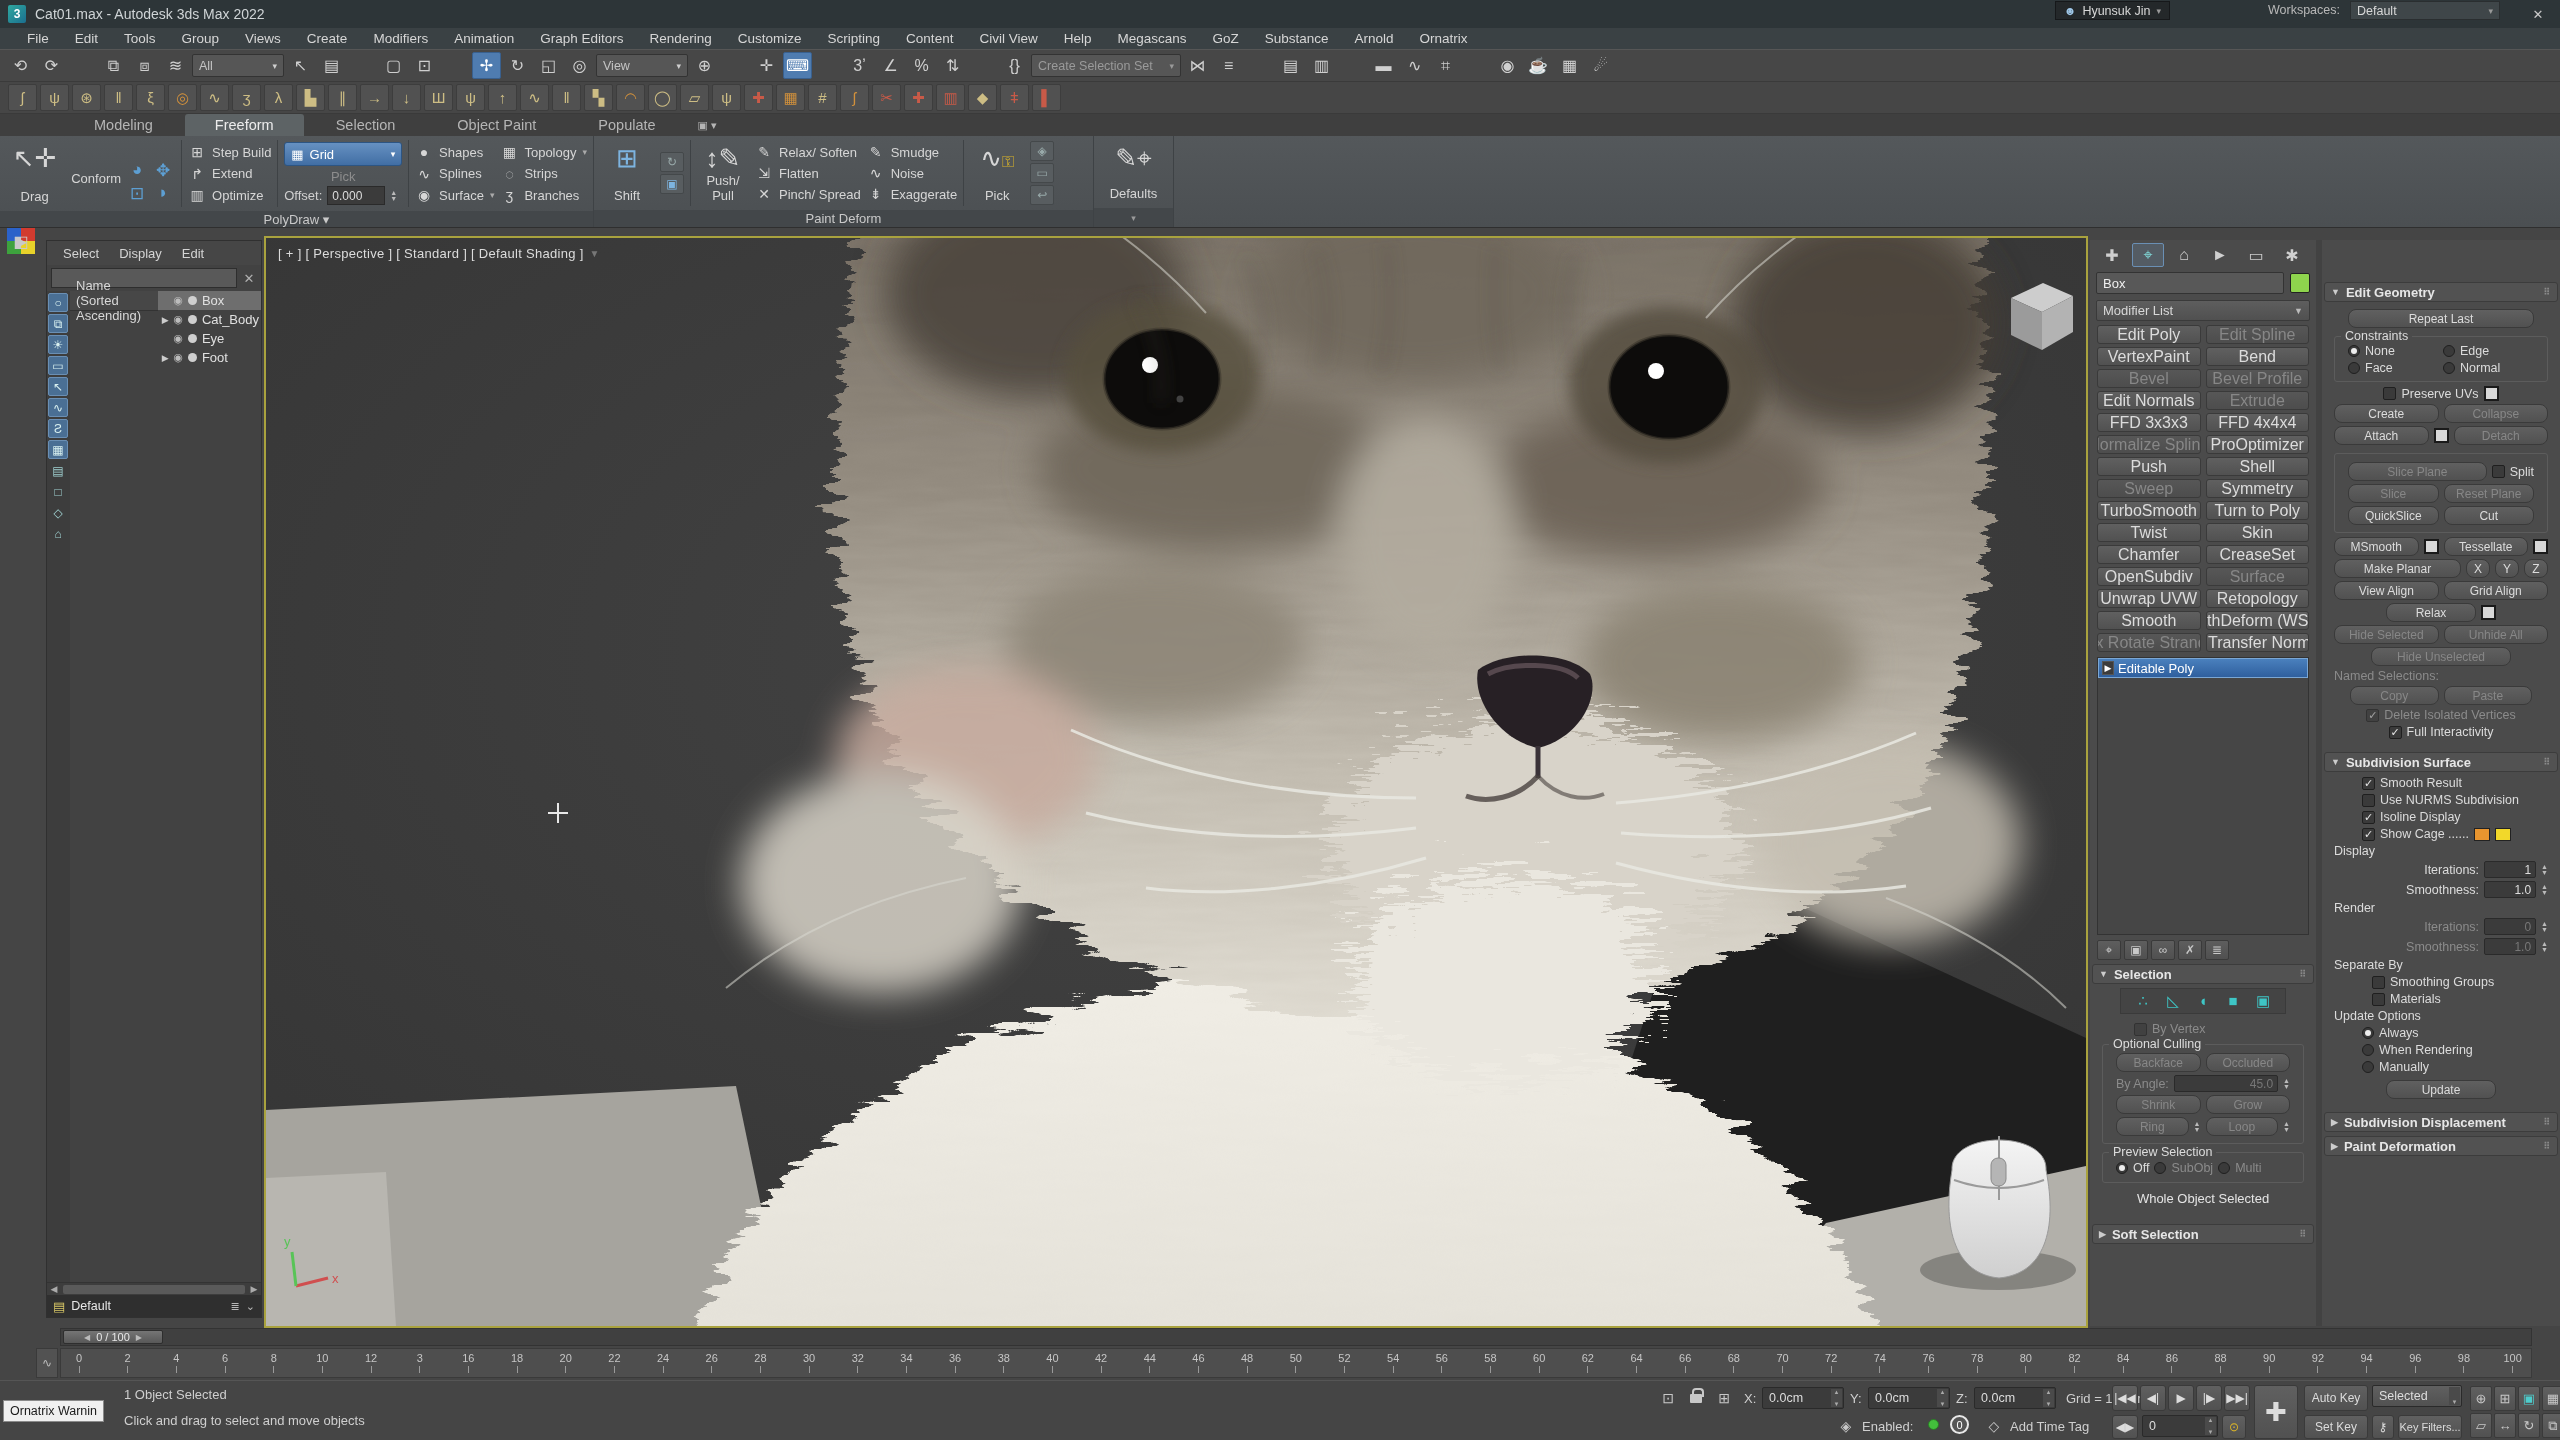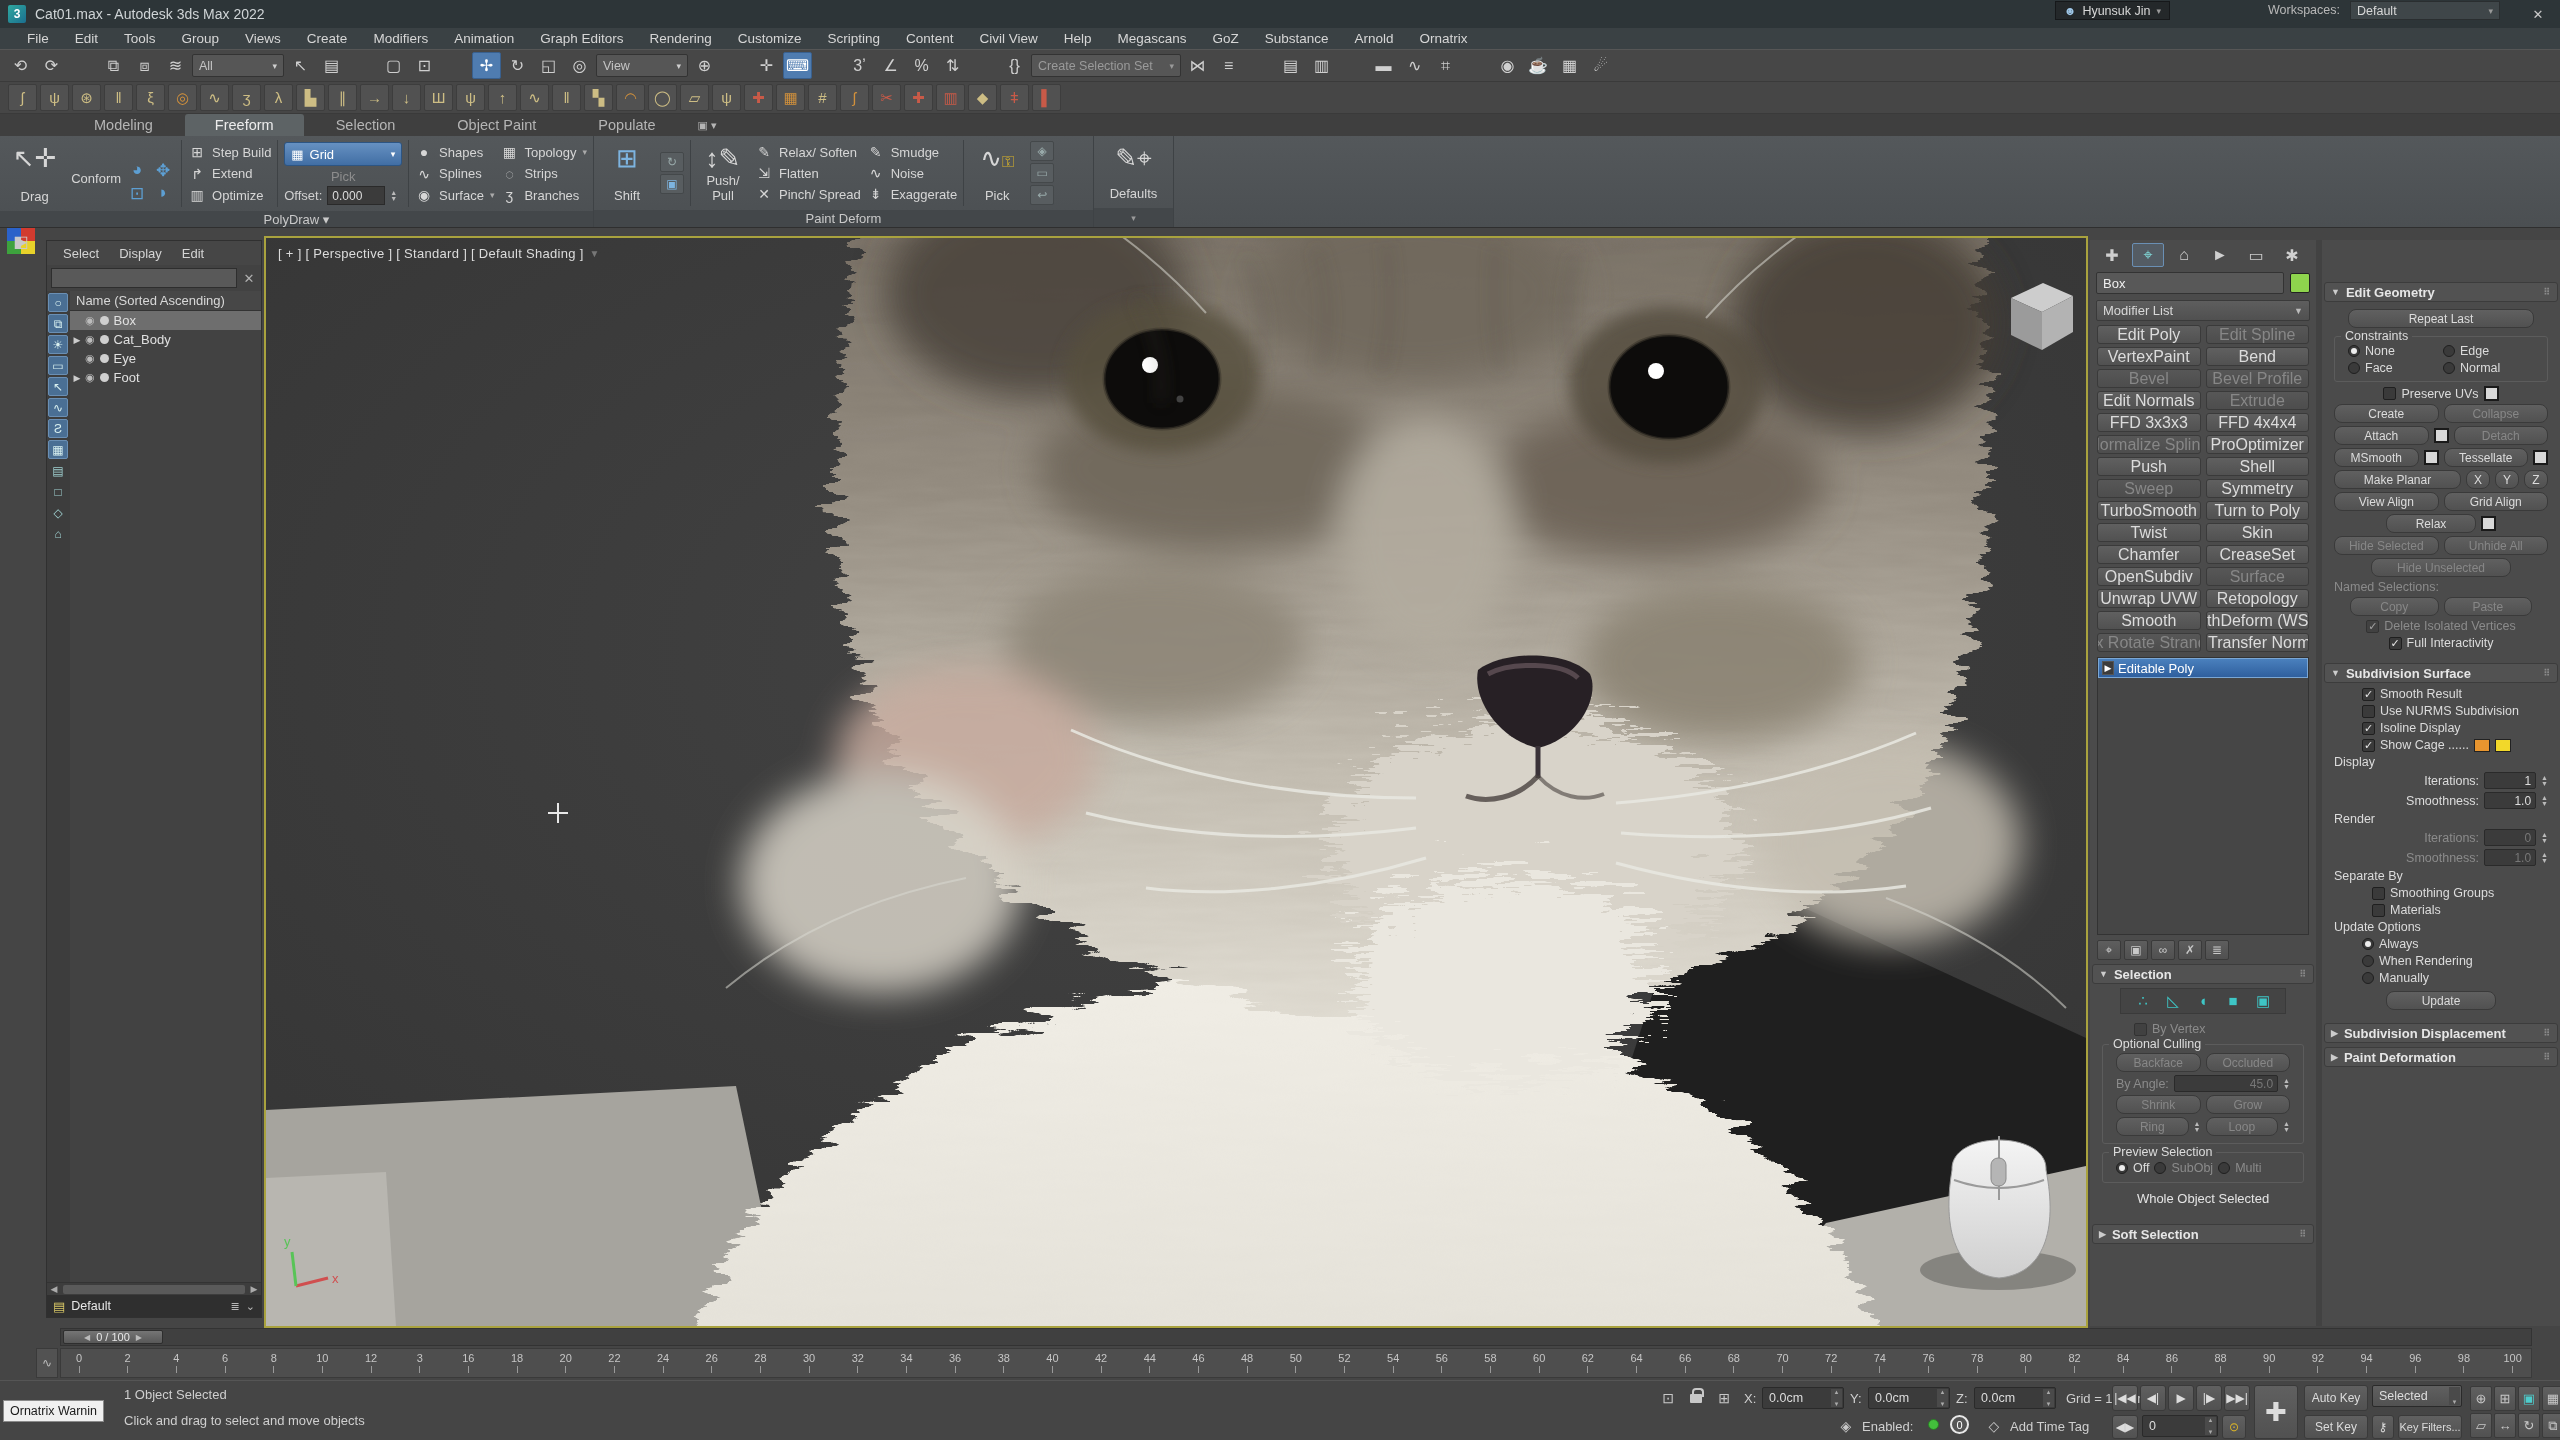--- a/index.html
+++ b/index.html
@@ -61,21 +61,21 @@
 .explorer{position:absolute;left:46px;top:240px;width:216px;height:1078px;background:#424242;border:1px solid #303030;display:flex;flex-direction:column}
 .exmenu{height:24px;display:flex;gap:4px;align-items:center;padding:0 8px;font-size:13px;color:#d4d4d4;background:#464646}
 .exmenu span{padding:0 8px}
 .exsearch{height:26px;display:flex;align-items:center;gap:4px;padding:2px 4px}
 .exsearch .sfield{flex:1;height:20px;background:#595959;border:1px solid #2e2e2e}
 .exsearch .clr{color:#b0b0b0;font-size:13px;width:16px;text-align:center}
 .exbody{flex:1;display:flex;min-height:0}
 .exfilters{width:23px;background:#3d3d3d;display:flex;flex-direction:column;gap:2px;padding:2px 1px}
 .fic{width:20px;height:19px;display:flex;align-items:center;justify-content:center;font-size:12px;color:#9fd0d0;border-radius:2px}
 .fic.on{background:#4a6f94;border:1px solid #6a8fb4;color:#d8f0f0}
-.exlist{flex:1;display:flex;flex-direction:column;font-size:13px}
+.exlist{flex:1;display:flex;flex-direction:row;font-size:13px}
 .exhead{height:20px;border-bottom:1px solid #333;display:flex;align-items:center;padding:0 6px;color:#d8d8d8;background:#474747}
 .srow{height:19px;display:flex;align-items:center;gap:3px;padding:0 2px;color:#e0e0e0}
 .srow.selected{background:#6e6e6e}
 .srow .ar{visibility:hidden;font-size:9px;color:#ccc;width:10px;text-align:center}
 .srow.expand .ar{visibility:visible}
 .srow .eye{color:#bcbcbc;font-size:11px}
 .srow .dt{width:9px;height:9px;border-radius:50%;background:#cfcfcf;margin:0 2px}
 .exscroll{height:13px;background:#3d3d3d;display:flex;align-items:center;justify-content:space-between;border-top:1px solid #333}
 .exscroll .sa{width:14px;text-align:center;font-size:9px;color:#aaa}
 .exscroll .sth{flex:1;height:9px;background:#5a5a5a;margin:0 2px;border-radius:2px}
@@ -909,20 +909,37 @@
         </div>
         <div class="row">
           <span class="b fx">Create</span>
           <span class="b dis fx">Collapse</span>
         </div>
         <div class="row">
           <span class="b fx">Attach</span>
           <span class="setbox"></span>
           <span class="b dis fx">Detach</span>
         </div>
+        <div class="grp">
+          <div class="row">
+            <span class="b dis fx">Slice Plane</span>
+            <span class="chk">
+                <span class="bx"></span>
+                <span>Split</span>
+              </span>
+          </div>
+          <div class="row">
+            <span class="b dis fx">Slice</span>
+            <span class="b dis fx">Reset Plane</span>
+          </div>
+          <div class="row">
+            <span class="b fx">QuickSlice</span>
+            <span class="b fx">Cut</span>
+          </div>
+        </div>
         <div class="row">
           <span class="b fx">MSmooth</span>
           <span class="setbox"></span>
           <span class="b fx">Tessellate</span>
           <span class="setbox"></span>
         </div>
         <div class="row">
           <span class="b fx" style="flex:2">Make Planar</span>
           <span class="b" style="width:24px">X</span>
           <span class="b" style="width:24px">Y</span>

